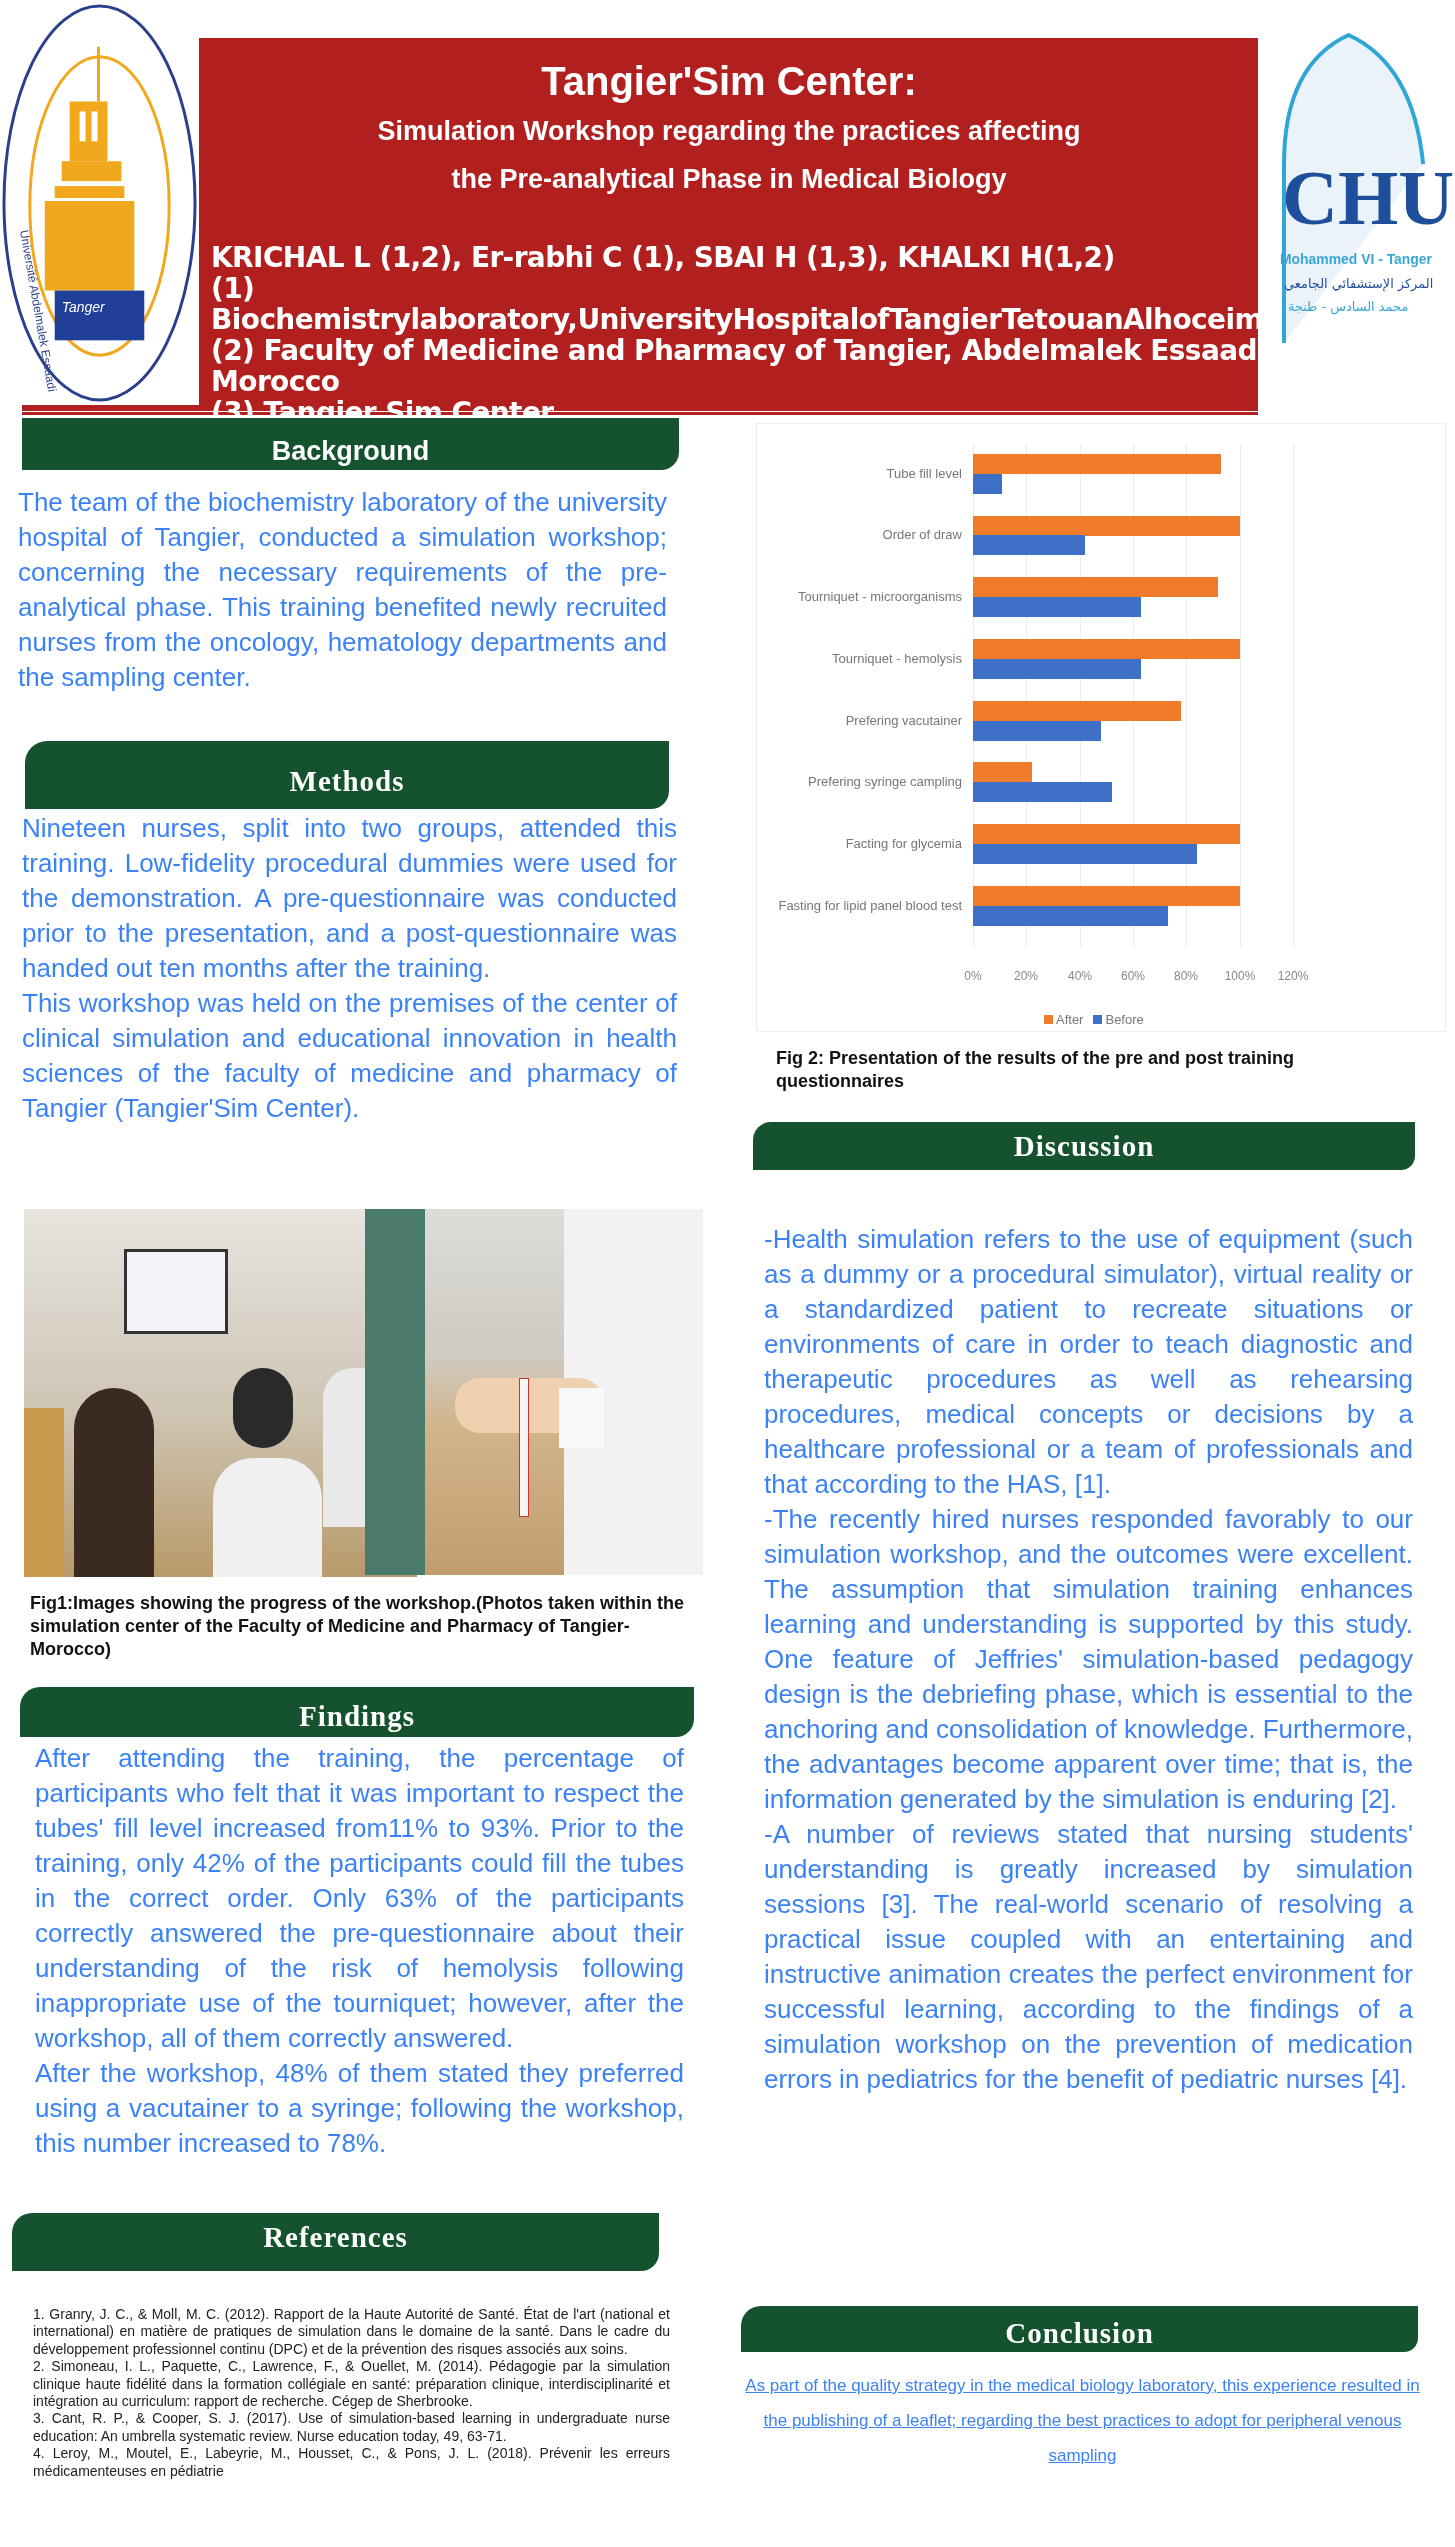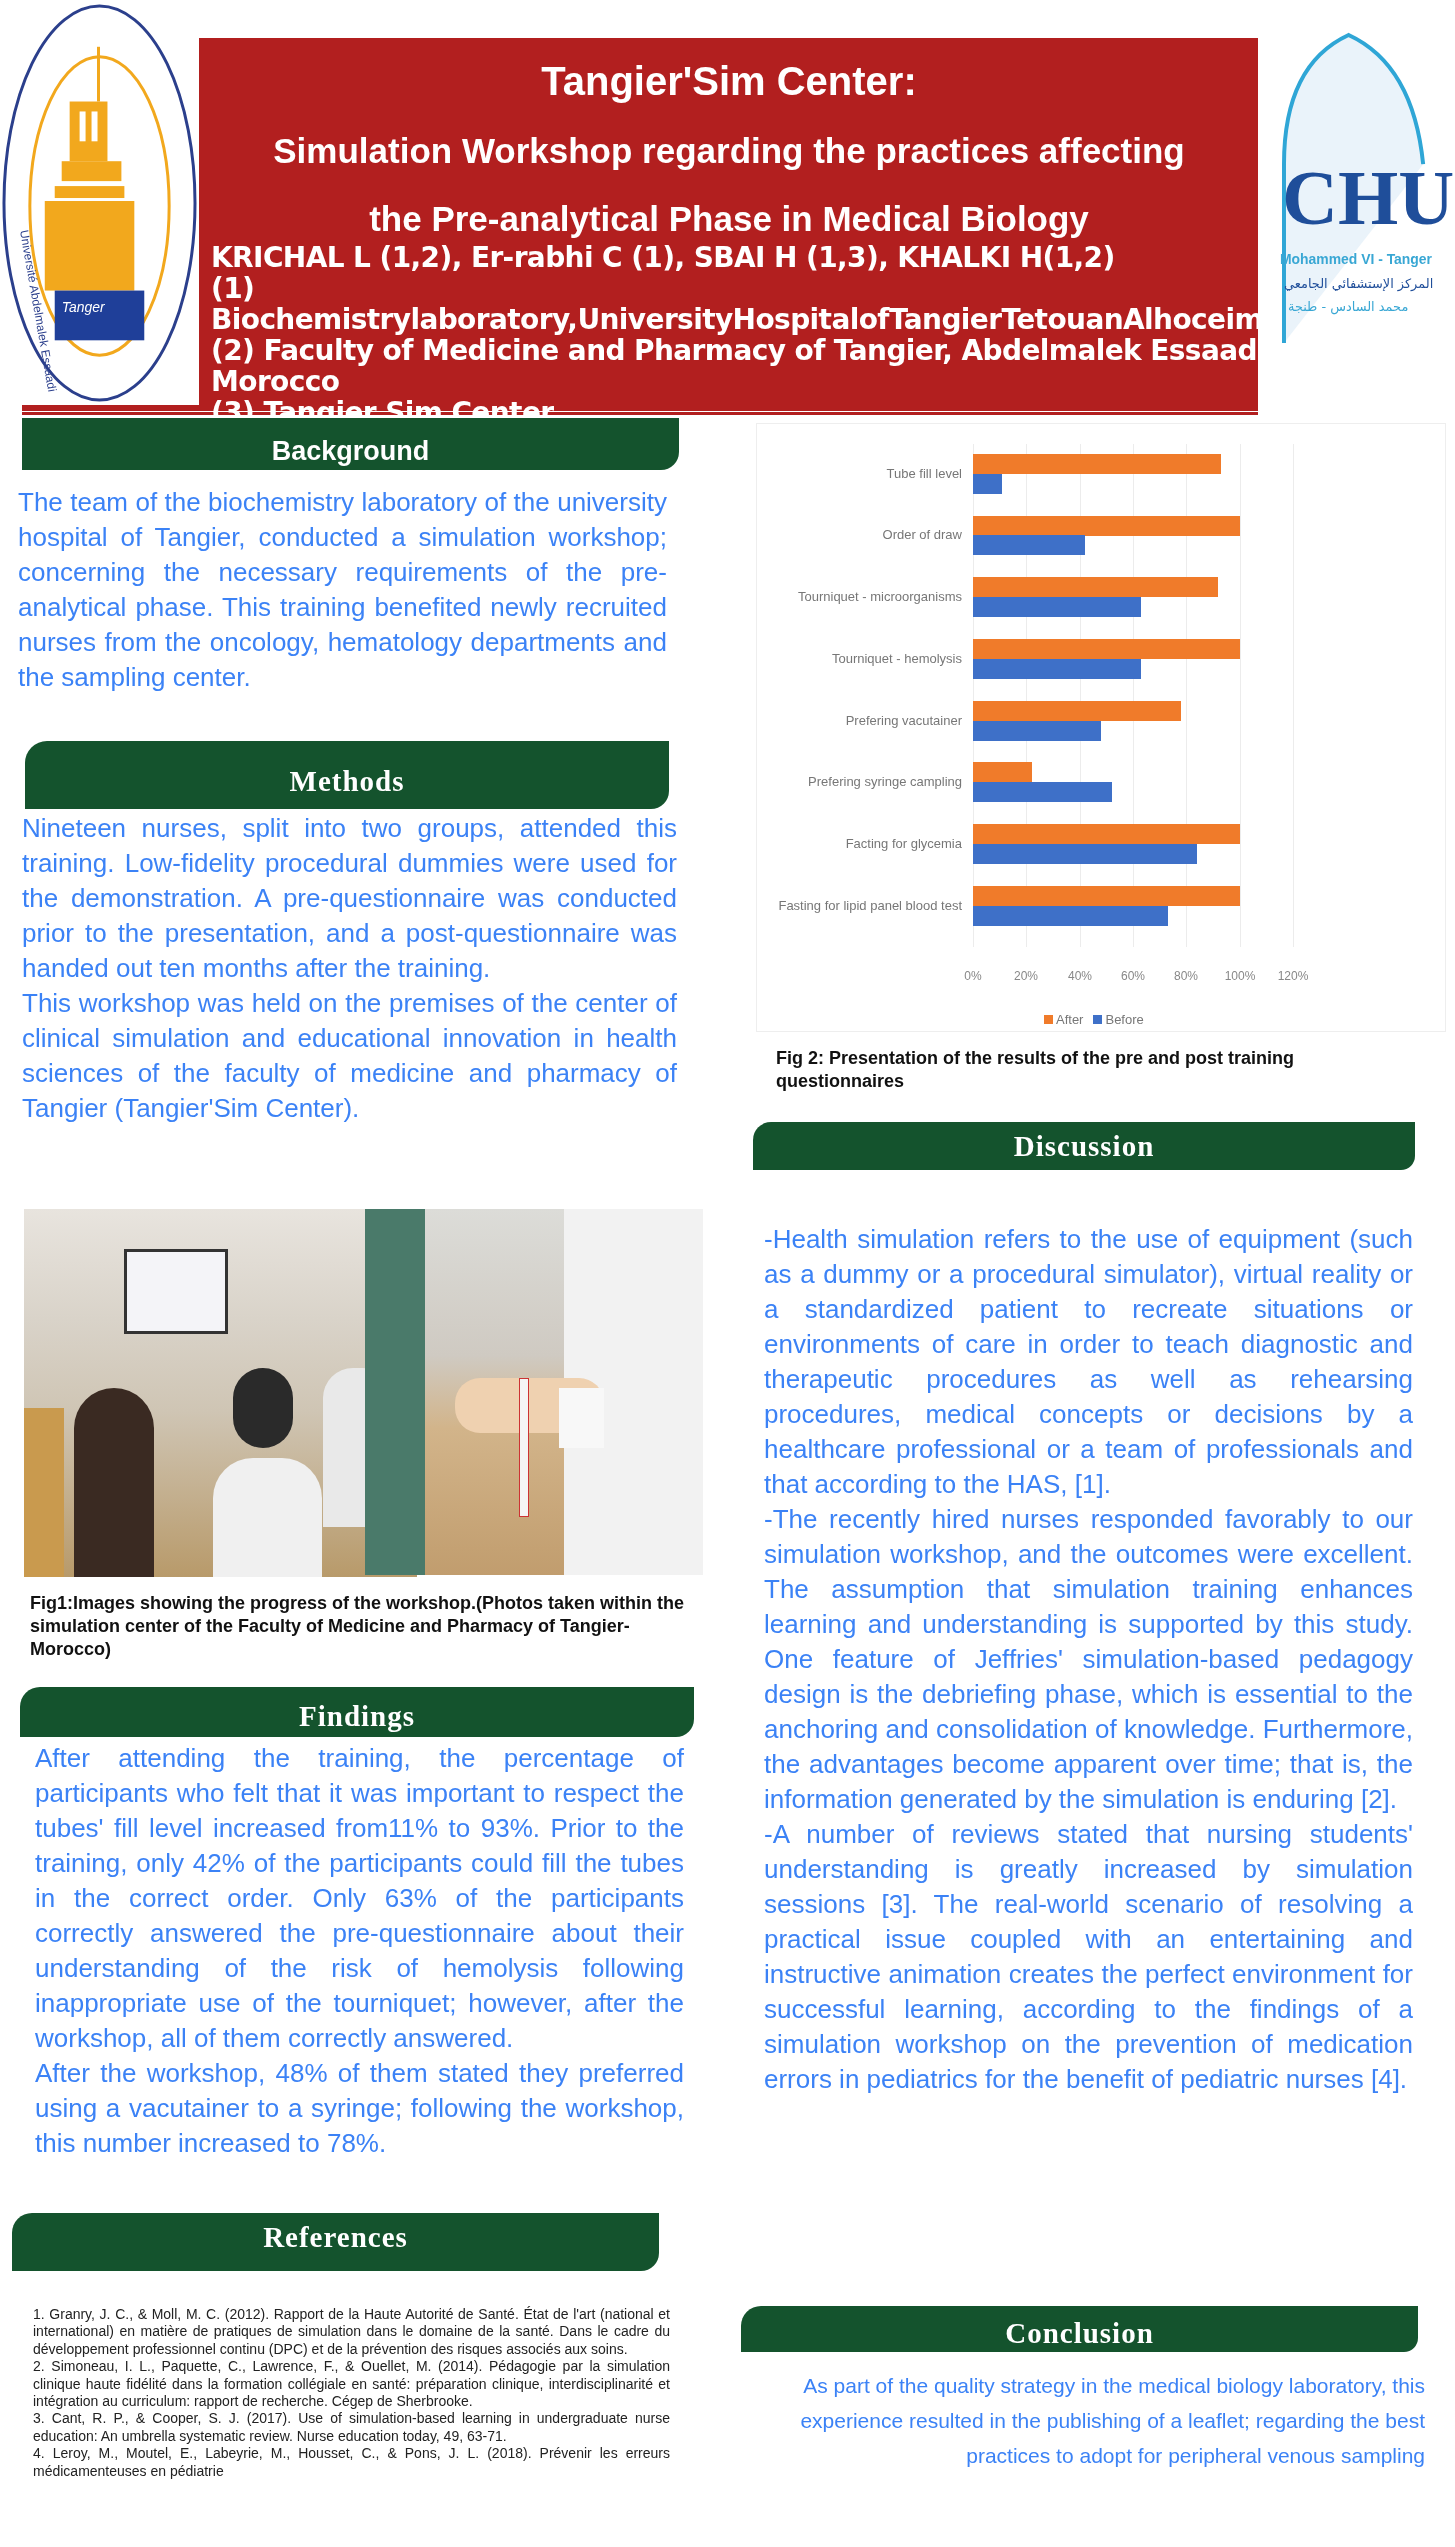--- a/index.html
+++ b/index.html
@@ -6,21 +6,21 @@
   html, body { width: 1456px; height: 2547px; background: #ffffff; overflow: hidden; }
   body { position: relative; font-family: "Liberation Sans", sans-serif; color: #111; }
 
   .abs { position: absolute; }
 
   
   .header-band { left: 22px; top: 38px; width: 1236px; height: 373px; background: #b21f1f; }
   .header-band .underline { position:absolute; left:0; right:0; bottom:-4px; height:3px; background:#b21f1f; }
   .title { left: 194px; top: 55px; width: 1070px; text-align: center; color: #fff; font-weight: bold; font-family: "Liberation Sans", sans-serif; }
   .title .t1 { font-size: 40px; line-height: 52px; }
-  .title .t2, .title .t3 { font-size: 35px; line-height: 48px; margin-top: 20px; }
+  .title .t2, .title .t3 { font-size: 27px; line-height: 48px; }
   .authors { left: 211px; top: 242px; color: #fff; font-weight: bold; font-size: 28px; line-height: 31px; font-family: "DejaVu Sans", sans-serif; letter-spacing: -0.6px; }
   .left-logo { left: 0px; top: 2px; width: 199px; height: 403px; background:#fff; }
   .right-logo { left: 1274px; top: 25px; width: 182px; height: 328px; }
 
   
   .sec-head { background: #14532d; color: #fff; text-align: center; font-weight: bold; display:flex; align-items:center; justify-content:center; }
   .sec-head.sans { font-family: "Liberation Sans", sans-serif; font-size: 27px; }
   .sec-head.serif { font-family: "Liberation Serif", serif; font-size: 29px; letter-spacing: 1px; }
 
   .body-text { font-size: 26px; line-height: 35px; text-align: justify; color: #3b82f6; }
@@ -199,16 +199,16 @@
 </div>
 <div class="abs body-text" style="left:764px; top:1222px; width:649px;">
   <p>-Health simulation refers to the use of equipment (such as a dummy or a procedural simulator), virtual reality or a standardized patient to recreate situations or environments of care in order to teach diagnostic and therapeutic procedures as well as rehearsing procedures, medical concepts or decisions by a healthcare professional or a team of professionals and that according to the HAS, [1].</p>
   <p>-The recently hired nurses responded favorably to our simulation workshop, and the outcomes were excellent. The assumption that simulation training enhances learning and understanding is supported by this study. One feature of Jeffries' simulation-based pedagogy design is the debriefing phase, which is essential to the anchoring and consolidation of knowledge. Furthermore, the advantages become apparent over time; that is, the information generated by the simulation is enduring [2].</p>
   <p>-A number of reviews stated that nursing students' understanding is greatly increased by simulation sessions [3]. The real-world scenario of resolving a practical issue coupled with an entertaining and instructive animation creates the perfect environment for successful learning, according to the findings of a simulation workshop on the prevention of medication errors in pediatrics for the benefit of pediatric nurses [4].</p>
 </div>
 
 <div class="abs sec-head serif" style="left:741px; top:2306px; width:677px; height:46px; border-radius:20px 0 14px 0; padding-top:8px;">
   <span>Conclusion</span>
 </div>
-<div class="abs body-text" style="left:740px; top:2368px; width:685px; text-align:right; font-size:21px;">
+<div class="abs body-text" style="left:740px; top:2368px; width:685px; text-align:center; font-size:17px;text-decoration:underline;">
   <p>As part of the quality strategy in the medical biology laboratory, this experience resulted in the publishing of a leaflet; regarding the best practices to adopt for peripheral venous sampling</p>
 </div>
 
 
 </body></html>

